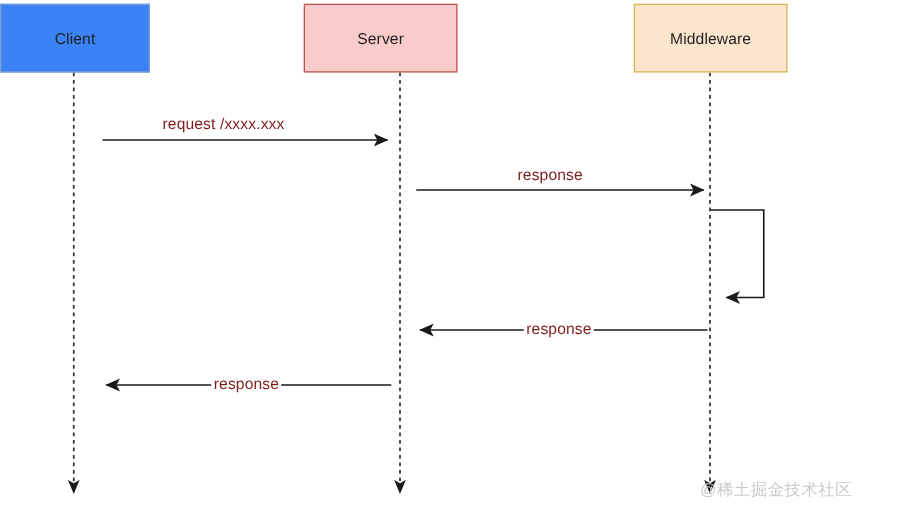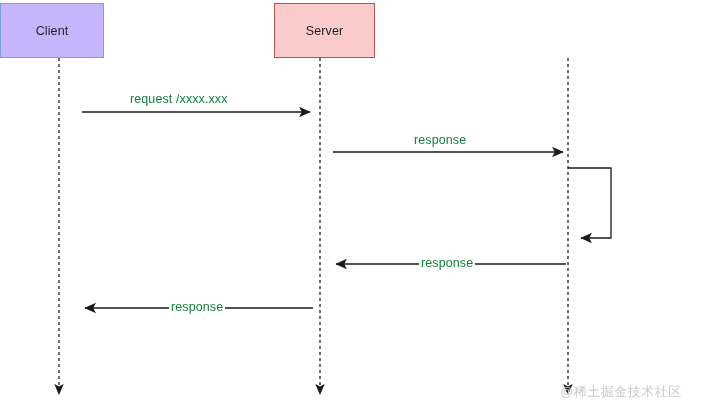--- a/index.html
+++ b/index.html
@@ -33,21 +33,21 @@
     font-size: 12.5px;
     color: #1f1f1f;
     letter-spacing: 0.1px;
   }
   .actor-label {
     pointer-events: none;
   }
   .msg-label {
     position: absolute;
     font-size: 12.5px;
-    color: #15803d;
+    color: #7f1d1d;
     white-space: nowrap;
     background: #ffffff;
     padding: 0 2px;
     letter-spacing: 0.1px;
   }
   .msg-label.on-line {
     background: #ffffff;
   }
   .watermark {
     position: absolute;
@@ -84,28 +84,31 @@
       <line x1="333" y1="152" x2="563" y2="152" stroke="#1a1a1a" stroke-width="1.3" marker-end="url(#arrow-solid)"></line>
 
       <path d="M 568 168 L 611 168 L 611 238 L 581 238" fill="none" stroke="#1a1a1a" stroke-width="1.3" marker-end="url(#arrow-solid)"></path>
 
       <line x1="566" y1="264" x2="336" y2="264" stroke="#1a1a1a" stroke-width="1.3" marker-end="url(#arrow-solid)"></line>
 
       <line x1="313" y1="308" x2="85" y2="308" stroke="#1a1a1a" stroke-width="1.3" marker-end="url(#arrow-solid)"></line>
     </g>
   </svg>
 
-  <div class="actor-box" style="left:0px; top:3px; width:104px; height:55px; background:#c4b5fd; border:1.3px solid #7f9fcf;">
+  <div class="actor-box" style="left:0px; top:3px; width:120px; height:55px; background:#3b82f6; border:1.3px solid #7f9fcf;">
     <span class="actor-label">Client</span>
   </div>
 
-  <div class="actor-box" style="left:274px; top:3px; width:101px; height:55px; background:#f9cbca; border:1.3px solid #b85450;">
+  <div class="actor-box" style="left:243px; top:3px; width:123px; height:55px; background:#f9cbca; border:1.3px solid #b85450;">
     <span class="actor-label">Server</span>
   </div>
 
+  <div class="actor-box" style="left:507px; top:3px; width:123px; height:55px; background:#fce5cd; border:1.3px solid #d6b656;">
+    <span class="actor-label">Middleware</span>
+  </div>
 
   <div class="msg-label" style="left:128px; top:92px;">request /xxxx.xxx</div>
 
   <div class="msg-label" style="left:412px; top:133px;">response</div>
 
 
   <div class="msg-label on-line" style="left:419px; top:256px;">response</div>
 
   <div class="msg-label on-line" style="left:169px; top:300px;">response</div>
 

